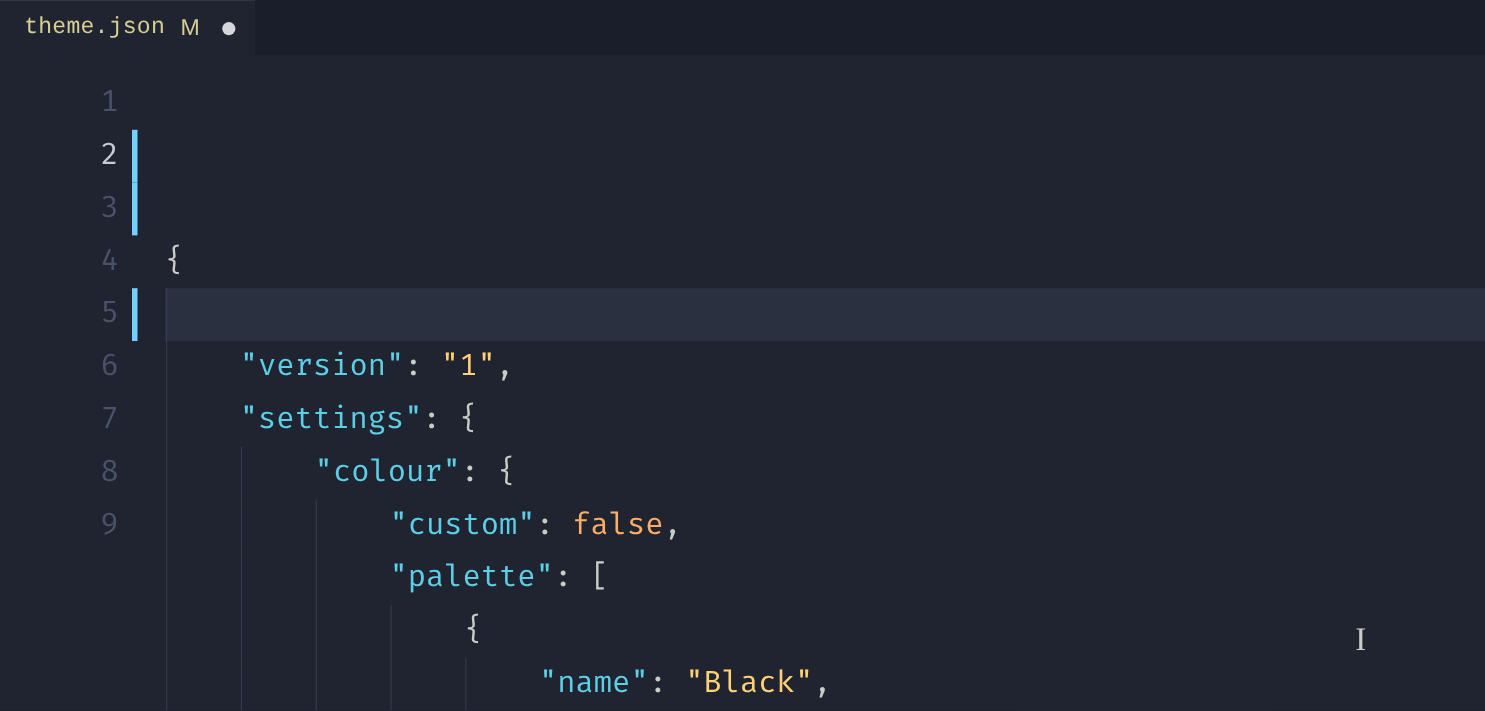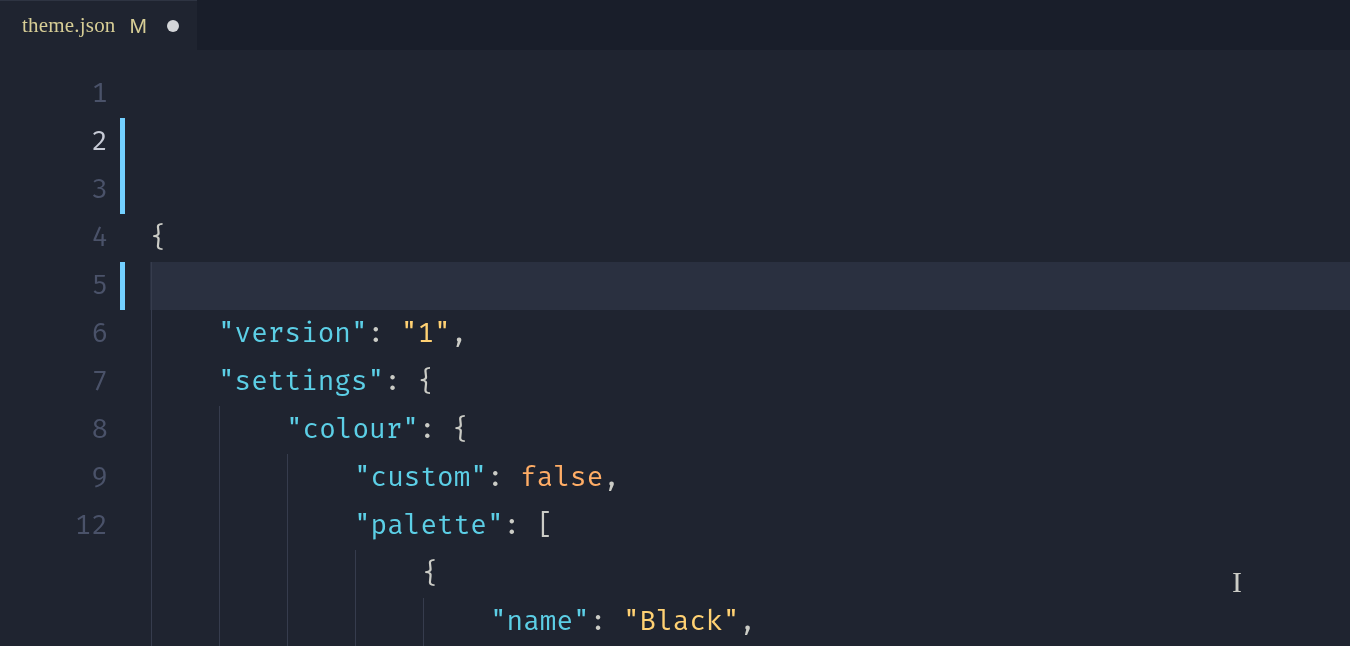--- a/index.html
+++ b/index.html
@@ -22,21 +22,21 @@
     display: flex;
     align-items: center;
     padding: 0 18px 0 22px;
     background: #1f2430;
     gap: 14px;
     border-top: 1px solid #707a8c33;
     cursor: pointer;
     user-select: none;
   }
   .tab-name {
-    font-family: Liberation Serif, serif;
+    font-family: Liberation Mono, monospace;
     font-size: 21px;
     color: #d7ce96;
     letter-spacing: 0.2px;
   }
   .tab-mod {
     font-family: "Segoe UI", sans-serif;
     font-size: 21px;
     color: #d7ce96;
   }
   .tab-dirty {
@@ -138,21 +138,20 @@
   <div class="gutter" id="gutter">
       <div class="ln">1</div>
       <div class="ln current">2</div>
       <div class="ln">3</div>
       <div class="ln">4</div>
       <div class="ln">5</div>
       <div class="ln">6</div>
       <div class="ln">7</div>
       <div class="ln">8</div>
       <div class="ln">9</div>
-      <div class="ln">12</div>
     </div>
   <div class="diffbar" id="diffbar">
       <div class="diffmark" style="top: 48px;"></div>
       <div class="diffmark" style="top: 96px;"></div>
       <div class="diffmark" style="top: 192px;"></div>
     </div>
   <div class="code" id="code">
     <span class="ibeam" id="ibeam" style="top: 488px; left: 1100px;">I</span>
   <div class="row"><span style="padding-left: 0px;"><span class="p">{</span></span></div><div class="row active"><span class="guide" style="left: 1px;"></span><span style="padding-left: 0px;"></span></div><div class="row"><span class="guide" style="left: 1px;"></span><span style="padding-left: 68px;"><span class="k">"version"</span><span class="p">: </span><span class="sy">"1"</span><span class="p">,</span></span></div><div class="row"><span class="guide" style="left: 1px;"></span><span style="padding-left: 68px;"><span class="k">"settings"</span><span class="p">: {</span></span></div><div class="row"><span class="guide" style="left: 1px;"></span><span class="guide" style="left: 69px;"></span><span style="padding-left: 136px;"><span class="k">"colour"</span><span class="p">: {</span></span></div><div class="row"><span class="guide" style="left: 1px;"></span><span class="guide" style="left: 69px;"></span><span class="guide" style="left: 137px;"></span><span style="padding-left: 204px;"><span class="k">"custom"</span><span class="p">: </span><span class="c">false</span><span class="p">,</span></span></div><div class="row"><span class="guide" style="left: 1px;"></span><span class="guide" style="left: 69px;"></span><span class="guide" style="left: 137px;"></span><span style="padding-left: 204px;"><span class="k">"palette"</span><span class="p">: [</span></span></div><div class="row"><span class="guide" style="left: 1px;"></span><span class="guide" style="left: 69px;"></span><span class="guide" style="left: 137px;"></span><span class="guide" style="left: 205px;"></span><span style="padding-left: 272px;"><span class="p">{</span></span></div><div class="row"><span class="guide" style="left: 1px;"></span><span class="guide" style="left: 69px;"></span><span class="guide" style="left: 137px;"></span><span class="guide" style="left: 205px;"></span><span class="guide" style="left: 273px;"></span><span style="padding-left: 340px;"><span class="k">"name"</span><span class="p">: </span><span class="sy">"Black"</span><span class="p">,</span></span></div></div>
 </div>

